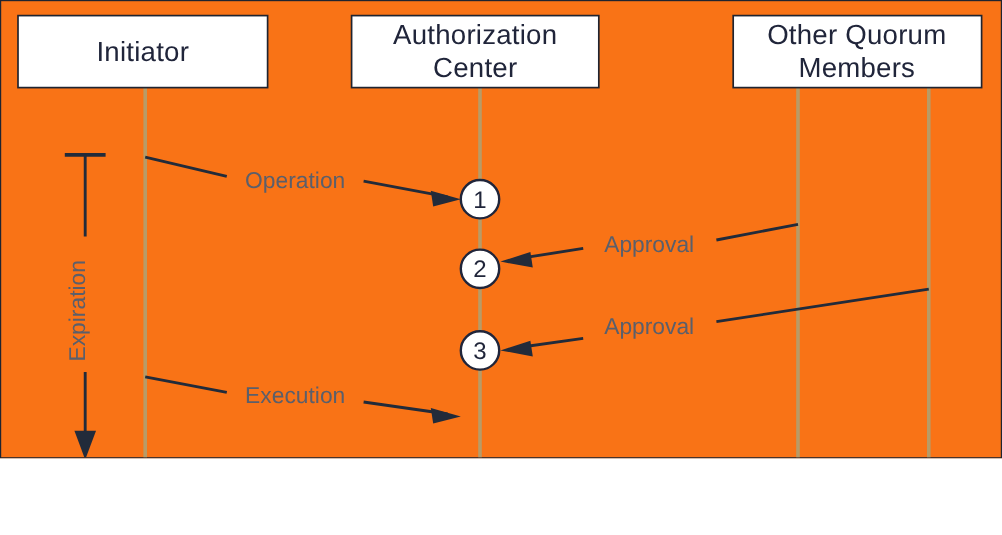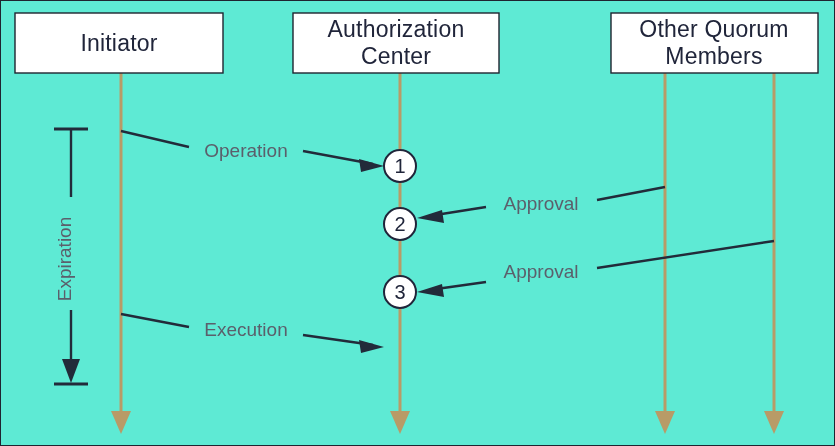--- a/index.html
+++ b/index.html
@@ -6,22 +6,22 @@
     margin: 0;
     padding: 0;
     background: #ffffff;
   }
   body {
     font-family: "Liberation Sans", sans-serif;
   }
   #diagram-root {
     position: relative;
     width: 835px;
-    height: 446px;
-    background: #5eead4;
+    height: 382px;
+    background: #f97316;
     border: 1px solid #1f2430;
     box-sizing: border-box;
     overflow: hidden;
   }
   #seq-svg {
     position: absolute;
     left: 0;
     top: 0;
     width: 835px;
     height: 446px;

